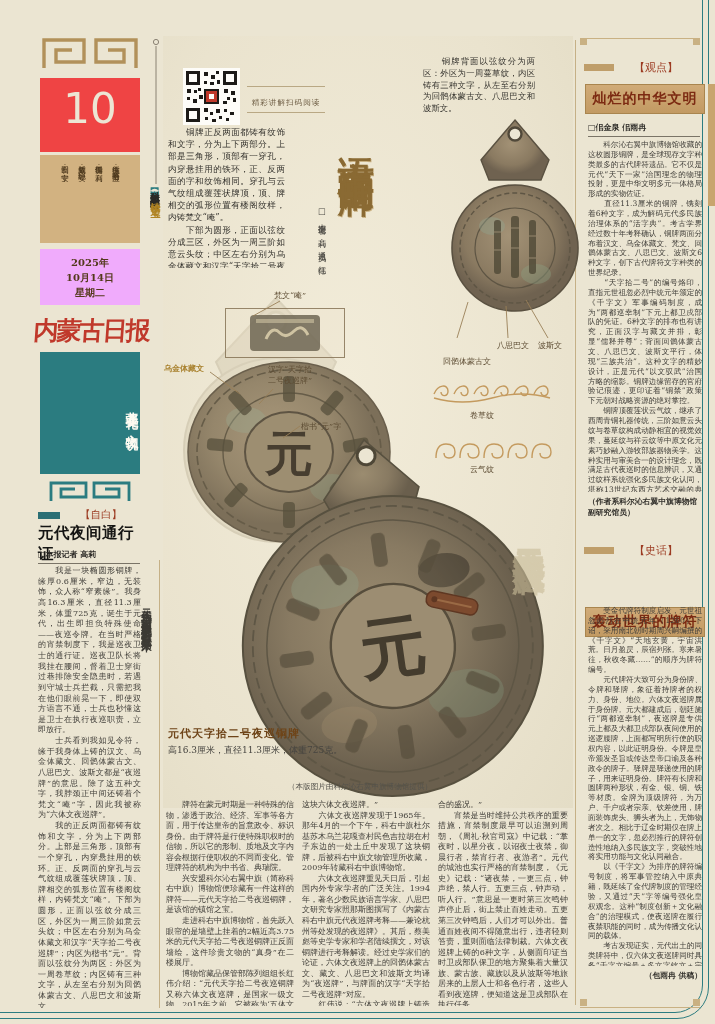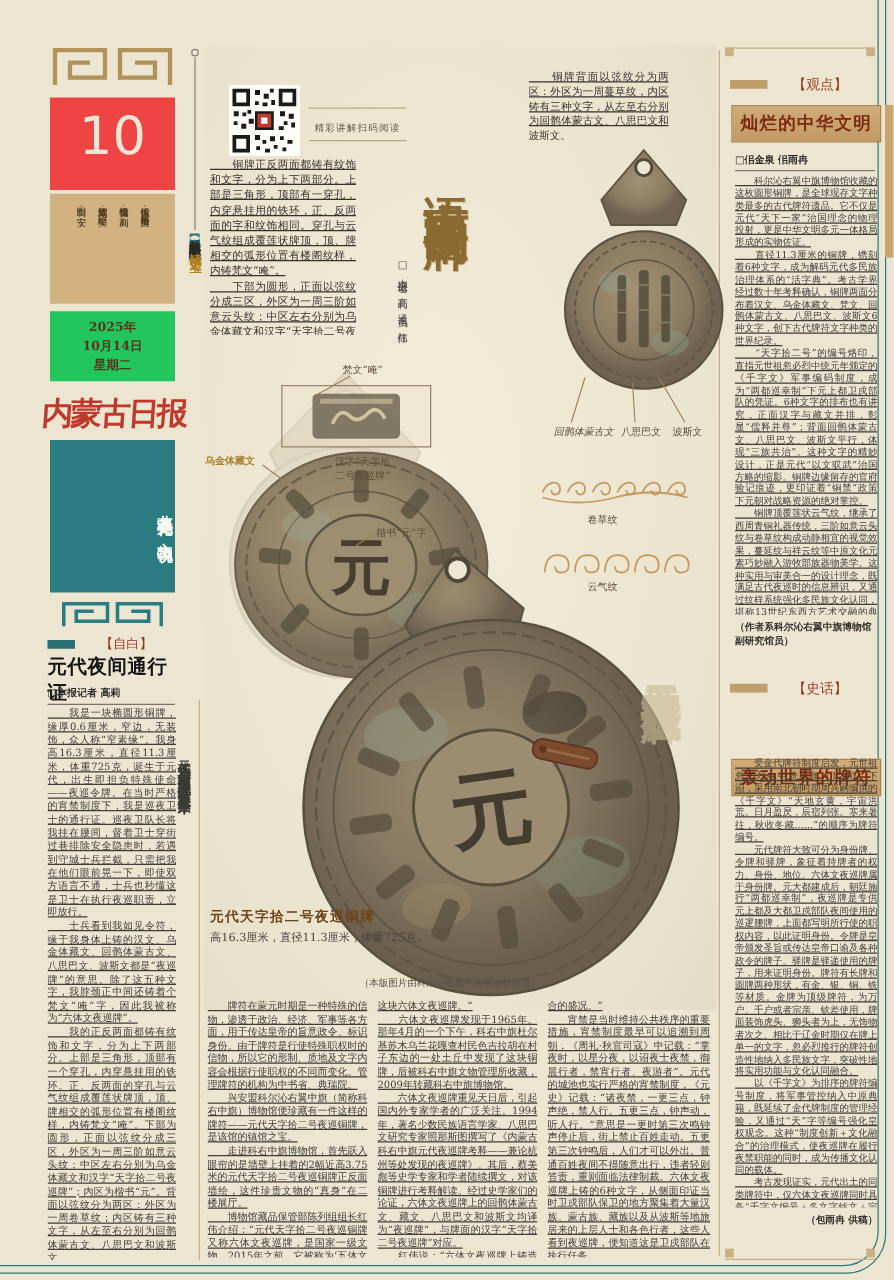--- a/index.html
+++ b/index.html
@@ -1,27 +1,27 @@
 <!DOCTYPE html>
 <html><head>
 <meta charset="utf-8">
 <style>
   html,body{margin:0;padding:0;}
   .page{position:relative;width:715px;height:1024px;background:#ebe5d2;overflow:hidden;
         font-family:"DejaVu Serif","Liberation Serif",serif;color:#3a3a36;}
   .abs{position:absolute;}
   .vert{writing-mode:vertical-rl;text-orientation:upright;}
-  .just{text-align:justify;text-decoration:underline;}
+  .just{text-align:justify;}
   .pre{white-space:pre-line;}
   .clip{overflow:hidden;}
   .frame{border:1.6px solid #2b7c80;border-radius:0 0 28px 0;pointer-events:none;}
   .montage{background:radial-gradient(ellipse at 45% 45%, #f2ecd9 0%, #eae3ce 70%, #e4ddc6 100%);}
   .goldbox{background:#ef4444;}
   .credits-box{background:#d2b281;}
-  .datebox{background:#22c55e;color:#53391b;font-weight:bold;text-align:center;}
+  .datebox{background:#f0abfc;color:#53391b;font-weight:bold;text-align:center;}
   .masthead{color:#c0392b;font-weight:bold;transform:skewX(-4deg);letter-spacing:-2px;}
   .banner{background:#2b7c80;color:#fdfbf2;font-weight:bold;display:flex;justify-content:center;}
   .sechead{display:flex;align-items:center;gap:20px;font-weight:normal;color:#9c3b22;}
   .secbar{height:7px;background:#bf9e6a;}
   .titlebox{background:linear-gradient(#d0ab78,#c29a63);border:1px solid #a9854e;color:#7c2a12;
             font-weight:bold;text-align:center;display:flex;align-items:center;justify-content:center;}
   .byline{border-bottom:1px solid #7a7467;color:#2e2c28;font-weight:bold;}
   .body-sm{font-size:8px;line-height:1.32;color:#403e39;}
   .label{font-size:8px;color:#5d4c33;}
   .rule-v{width:1px;background:#c5b086;}
@@ -231,21 +231,21 @@
       <ellipse cx="103" cy="92" rx="44" ry="40" fill="#9d8e71" stroke="#5e5443" stroke-width="2"></ellipse>
       <text x="103" y="110" text-anchor="middle" font-size="48" font-weight="bold" fill="#3e362a" opacity="0.9">元</text>
     </svg>
   </div>
 
   <div class="abs label" style="left:274px;top:290px;">梵文“唵”</div>
   <div class="abs label" style="left:164px;top:363px;color:#a9822f;font-weight:bold;">乌金体藏文</div>
   <div class="abs label pre" style="left:268px;top:365px;line-height:1.35;">汉字“天字拾
 二号夜巡牌”</div>
   <div class="abs label" style="left:301px;top:421px;">楷书“元”字</div>
-  <div class="abs label" style="left:443px;top:340px;font-style:italic;">回鹘体蒙古文</div>
+  <div class="abs label" style="left:443px;top:356px;">回鹘体蒙古文</div>
   <div class="abs label" style="left:497px;top:340px;">八思巴文</div>
   <div class="abs label" style="left:538px;top:340px;">波斯文</div>
 
   <svg class="abs" style="left:160px;top:280px;" width="410" height="200" viewBox="0 0 410 200">
     <g stroke="#9a8058" stroke-width="0.9">
       <line x1="120" y1="21" x2="93" y2="36"></line>
       <line x1="308" y1="22" x2="297" y2="58"></line>
       <line x1="346" y1="26" x2="348" y2="58"></line>
       <line x1="366" y1="20" x2="388" y2="58"></line>
       <line x1="50" y1="92" x2="80" y2="114"></line>

